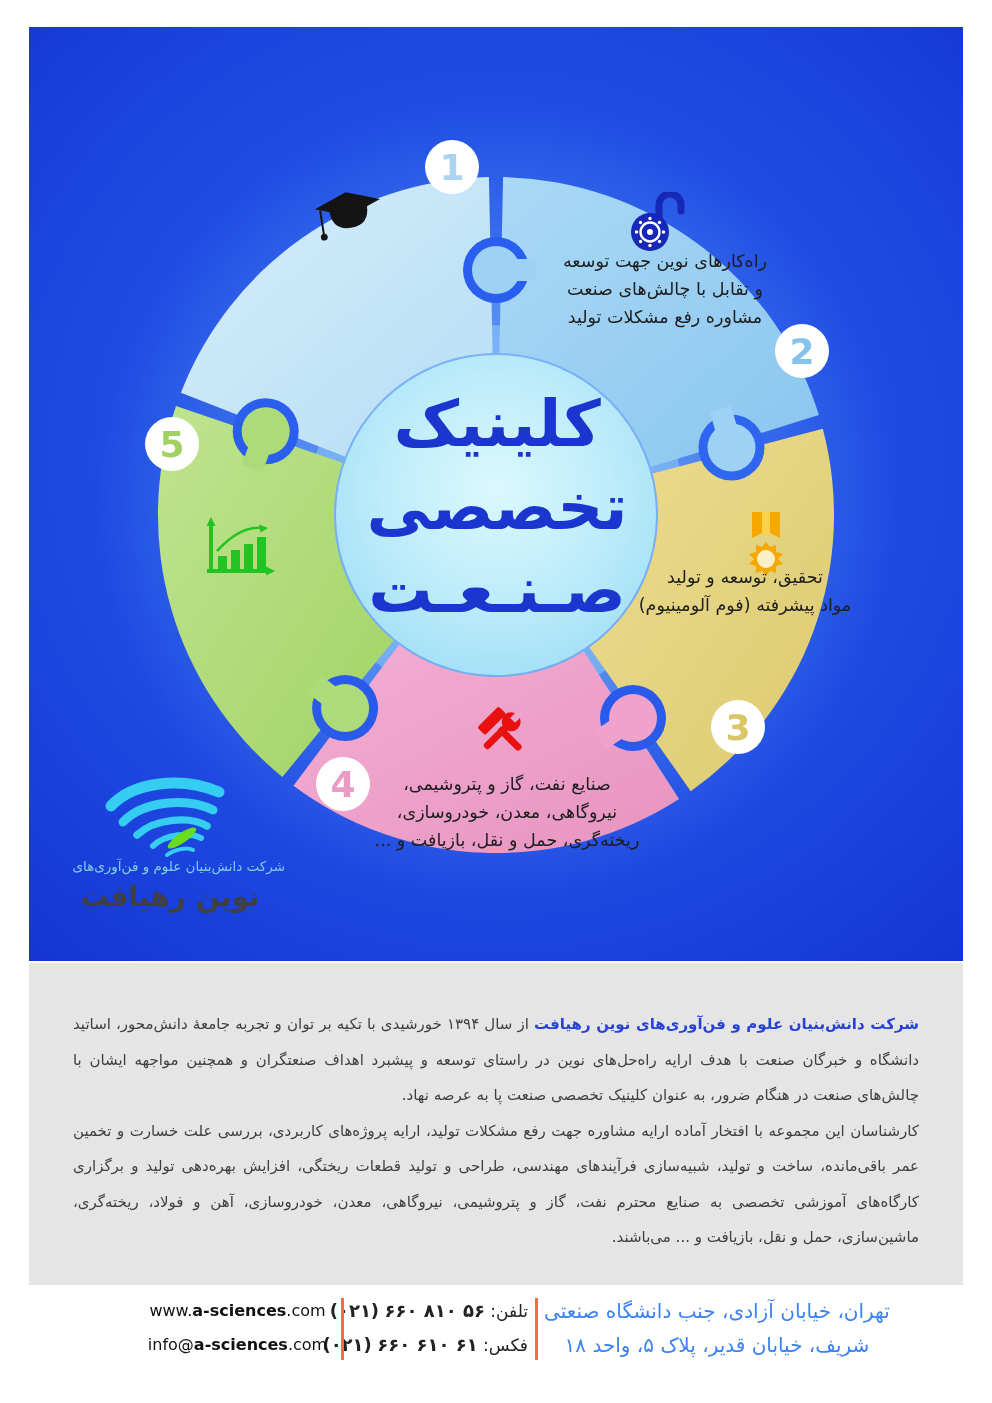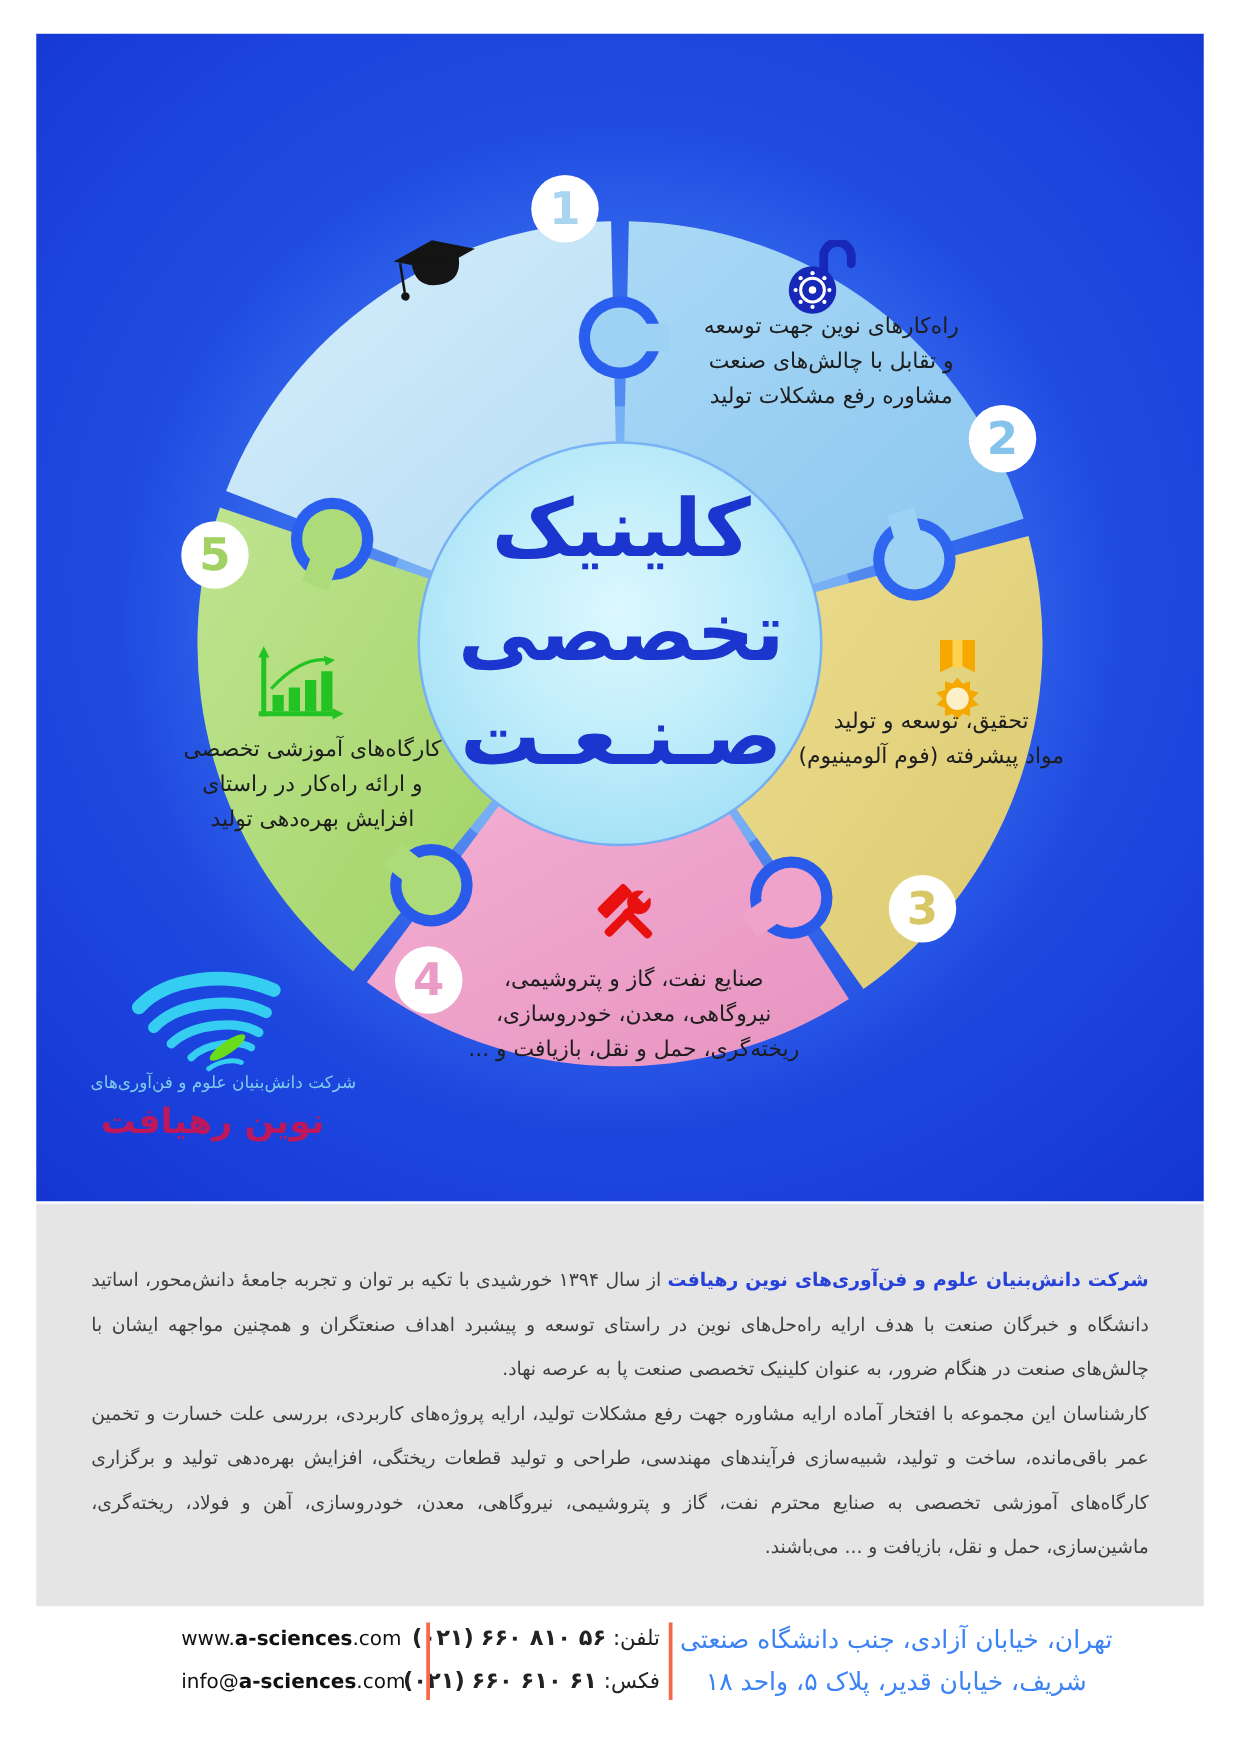--- a/index.html
+++ b/index.html
@@ -15,32 +15,32 @@
          font-size:36px;font-weight:bold;}
   .ptext{position:absolute;text-align:center;direction:rtl;color:#1d1d1d;
          font-size:17.5px;line-height:28px;}
   .title{position:absolute;left:347px;top:383px;width:300px;text-align:center;direction:rtl;
          color:#1b35cf;font-size:64px;font-weight:bold;line-height:83px;}
   .icon{position:absolute;}
   .logo-swirl{position:absolute;left:103px;top:776px;}
   .logo-line1{position:absolute;left:55px;top:858px;width:230px;text-align:right;direction:rtl;
               color:#7fcdeb;font-size:13.5px;}
   .logo-line2{position:absolute;left:55px;top:880px;width:230px;text-align:center;direction:rtl;
-              color:#be185d;font-size:28px;font-weight:bold;}
+              color:#404040;font-size:28px;font-weight:bold;}
   .graybox{position:absolute;left:29px;top:963px;width:934px;height:322px;background:#e5e5e6;}
   .about{padding:44px 44px 0 44px;direction:rtl;text-align:justify;
          color:#3f3f3f;font-size:15px;line-height:35.5px;}
   .about p{margin:0;}
   .about .lead{color:#2742d8;font-weight:bold;}
   .contact-address{position:absolute;right:65px;top:1294px;width:420px;direction:rtl;text-align:center;
          color:#3b82f6;font-size:20px;line-height:34px;}
   .contact-phone{position:absolute;right:464px;top:1294px;width:190px;direction:rtl;text-align:right;
          color:#222;font-size:17px;line-height:34px;white-space:nowrap;}
   .contact-phone .num{font-weight:bold;font-size:18px;}
-  .contact-web{position:absolute;right:662px;top:1294px;width:185px;text-align:left;
+  .contact-web{position:absolute;right:662px;top:1294px;width:185px;text-align:center;
          color:#111;font-size:16px;line-height:34px;}
   .contact-web b{font-weight:bold;}
   .vdiv{position:absolute;width:3px;height:62px;top:1298px;background:#f26a48;}
 </style>
 </head>
 <body>
 
 <div class="page">
 
   <div class="panel"></div>
@@ -200,25 +200,20 @@
   </div>
   <div class="ptext" style="left:595px;top:563px;width:300px">
     <span style="display:block">تحقیق، توسعه و تولید</span>
     <span style="display:block">مواد پیشرفته (فوم آلومینیوم)</span>
   </div>
   <div class="ptext" style="left:342px;top:770px;width:330px">
     <span style="display:block">صنایع نفت، گاز و پتروشیمی،</span>
     <span style="display:block">نیروگاهی، معدن، خودروسازی،</span>
     <span style="display:block">ریخته‌گری، حمل و نقل، بازیافت و ...</span>
   </div>
-  <div class="ptext" style="left:100px;top:586px;width:300px">
-    <span style="display:block">کارگاه‌های آموزشی تخصصی</span>
-    <span style="display:block">و ارائه راه‌کار در راستای</span>
-    <span style="display:block">افزایش بهره‌دهی تولید</span>
-  </div>
 
   <svg class="logo-swirl" width="124" height="82" viewBox="0 0 124 82">
     <g fill="none" stroke="#35cdf2" stroke-linecap="round">
       <path d="M8,30 C30,6 78,0 116,16" stroke-width="11"></path>
       <path d="M20,46 C40,25 84,21 110,34" stroke-width="9"></path>
       <path d="M34,59 C52,42 88,40 104,50" stroke-width="7.5"></path>
       <path d="M50,70 C62,58 88,56 98,62" stroke-width="6"></path>
       <path d="M64,79 C72,73 84,71 90,74" stroke-width="4"></path>
     </g>
     <ellipse cx="79" cy="62" rx="17" ry="5" transform="rotate(-35 79 62)" fill="#69dd1c"></ellipse>

